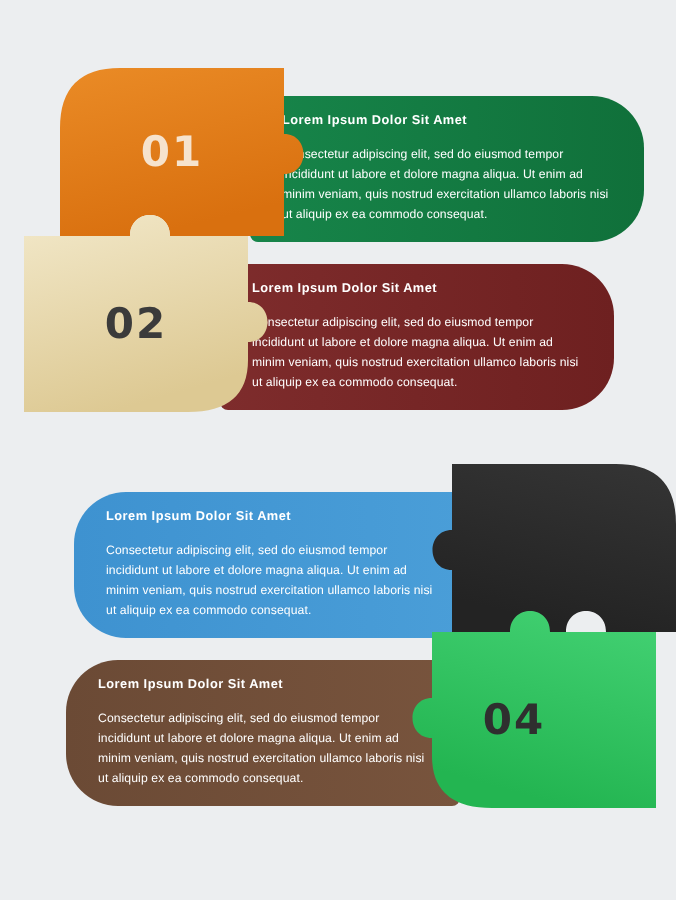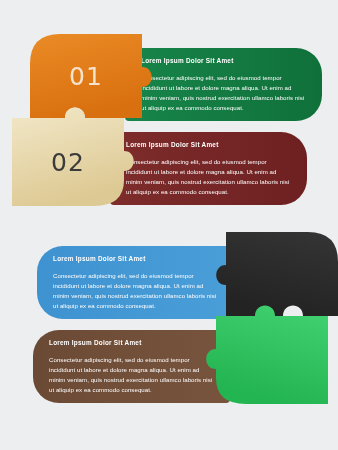--- a/index.html
+++ b/index.html
@@ -34,22 +34,22 @@
     display: block;
     overflow: visible;
   }
   .piece-num {
     position: absolute;
     top: 0;
     height: 100%;
     display: flex;
     align-items: center;
     justify-content: center;
-    font-size: 25px;
-    font-weight: 400;
+    font-size: 21px;
+    font-weight: 700;
     letter-spacing: 1px;
     font-family: "DejaVu Sans", sans-serif;
     pointer-events: none;
   }
   
   .capsule {
     position: absolute;
     box-sizing: border-box;
     padding: 9px 13px 9px 16px;
     color: #ffffff;
@@ -169,15 +169,16 @@
             <stop offset="100%" stop-color="#23b551"></stop>
           </linearGradient>
         </defs>
         <path d="M 142 0 L 89 0
                  C 89 -14 69 -14 69 0
                  L 30 0 L 30 33
                  C 17 33 17 53 30 53 L 30 62
                  Q 30 88 60 88 L 142 88 Z" fill="url(#g4)"></path>
       </svg>
     </div>
+    <div class="piece-num" style="color:#2f2f2f;height:88px;">04</div>
   </div>
 
 </div>
 
 </body></html>

